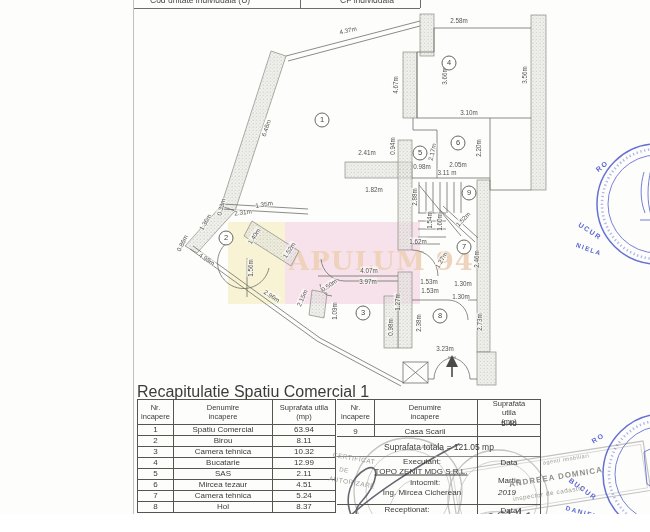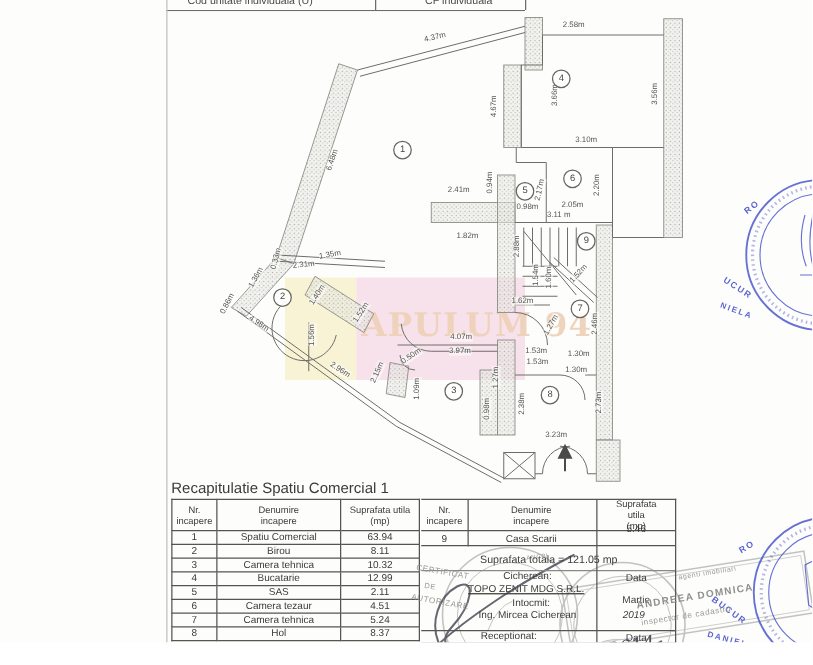--- a/index.html
+++ b/index.html
@@ -18,21 +18,21 @@
   .wm-t{position:absolute;left:289px;top:246px;font-family:"DejaVu Serif",serif;font-weight:bold;
         font-size:26px;letter-spacing:1px;color:#eed2ba;opacity:.95;white-space:nowrap;}
   
   svg.plan{position:absolute;left:0;top:0;}
   .wall{fill:url(#hp);stroke:#8a8a84;stroke-width:.7;}
   .ln{stroke:#6e6e68;stroke-width:.8;fill:none;}
   .dim{position:absolute;font-size:6.3px;color:#54544e;white-space:nowrap;background:rgba(253,253,252,.6);line-height:7px;}
   .room{position:absolute;width:13px;height:13px;border:1px solid #66665f;border-radius:50%;
         background:rgba(255,255,255,.9);font-size:7.5px;line-height:12px;text-align:center;color:#44443f;}
   
-  .tbl-title{position:absolute;left:137px;top:383px;font-size:12px;color:#3b3b38;}
+  .tbl-title{position:absolute;left:137px;top:383px;font-size:16px;color:#3b3b38;}
   table.lt{position:absolute;left:137px;top:399px;border-collapse:collapse;table-layout:fixed;}
   table.lt th,table.lt td{border:1px solid #56564f;padding:0;text-align:center;overflow:hidden;}
   table.lt th{height:24px;font-size:7.5px;font-weight:normal;white-space:pre-line;line-height:9px;}
   table.lt td{height:10px;font-size:8px;line-height:10px;}
   .rbox{position:absolute;left:337px;top:399px;width:203px;height:114px;
         border:1px solid #56564f;border-left:none;}
   .rbox .h{position:absolute;border-top:1px solid #56564f;}
   .rbox .v{position:absolute;border-left:1px solid #56564f;}
   .rbox .t{position:absolute;transform:translate(-50%,-50%);white-space:nowrap;font-size:8px;}
   .rbox .th{font-size:7.5px;white-space:pre-line;text-align:center;line-height:9px;}
@@ -238,21 +238,21 @@
           <td>Bucatarie</td>
           <td>12.99</td>
         </tr>
         <tr>
           <td>5</td>
           <td>SAS</td>
           <td>2.11</td>
         </tr>
         <tr>
           <td>6</td>
-          <td>Camera tezaur</td>
+          <td>Mircea tezaur</td>
           <td>4.51</td>
         </tr>
         <tr>
           <td>7</td>
           <td>Camera tehnica</td>
           <td>5.24</td>
         </tr>
         <tr>
           <td>8</td>
           <td>Hol</td>
@@ -275,21 +275,21 @@
 incapere</div>
         <div class="t th" style="left: 172px; top: 12px;">Suprafata utila
 (mp)</div>
       </div>
     <div id="rrow">
         <div class="t" style="left: 18.5px; top: 31px;">9</div>
         <div class="t" style="left: 88px; top: 31px;">Casa Scarii</div>
         <div class="t" style="left: 172px; top: 23px;">5.46</div>
       </div>
     <div class="t" style="left:102px;top:47px;font-size:8.5px;">Suprafata totala = 121.05 mp</div>
-    <div class="t" style="left:85px;top:61px;">Cicherean:</div>
+    <div class="t" style="left:85px;top:61px;">Executant:</div>
     <div class="t" style="left:84px;top:71px;text-decoration:underline;">TOPO ZENIT MDG S.R.L.</div>
     <div class="t" style="left:88px;top:82px;">Intocmit:</div>
     <div class="t" style="left:85px;top:92px;">Ing. Mircea Cicherean</div>
     <div class="t" style="left:70px;top:109px;">Receptionat:</div>
     <div class="t" style="left:172px;top:62px;">Data</div>
     <div class="t" style="left:172px;top:80px;">Martie</div>
     <div class="t" style="left:170px;top:92px;font-style:italic;">2019</div>
     <div class="t" style="left:172px;top:110px;">Data</div>
   </div>
 

